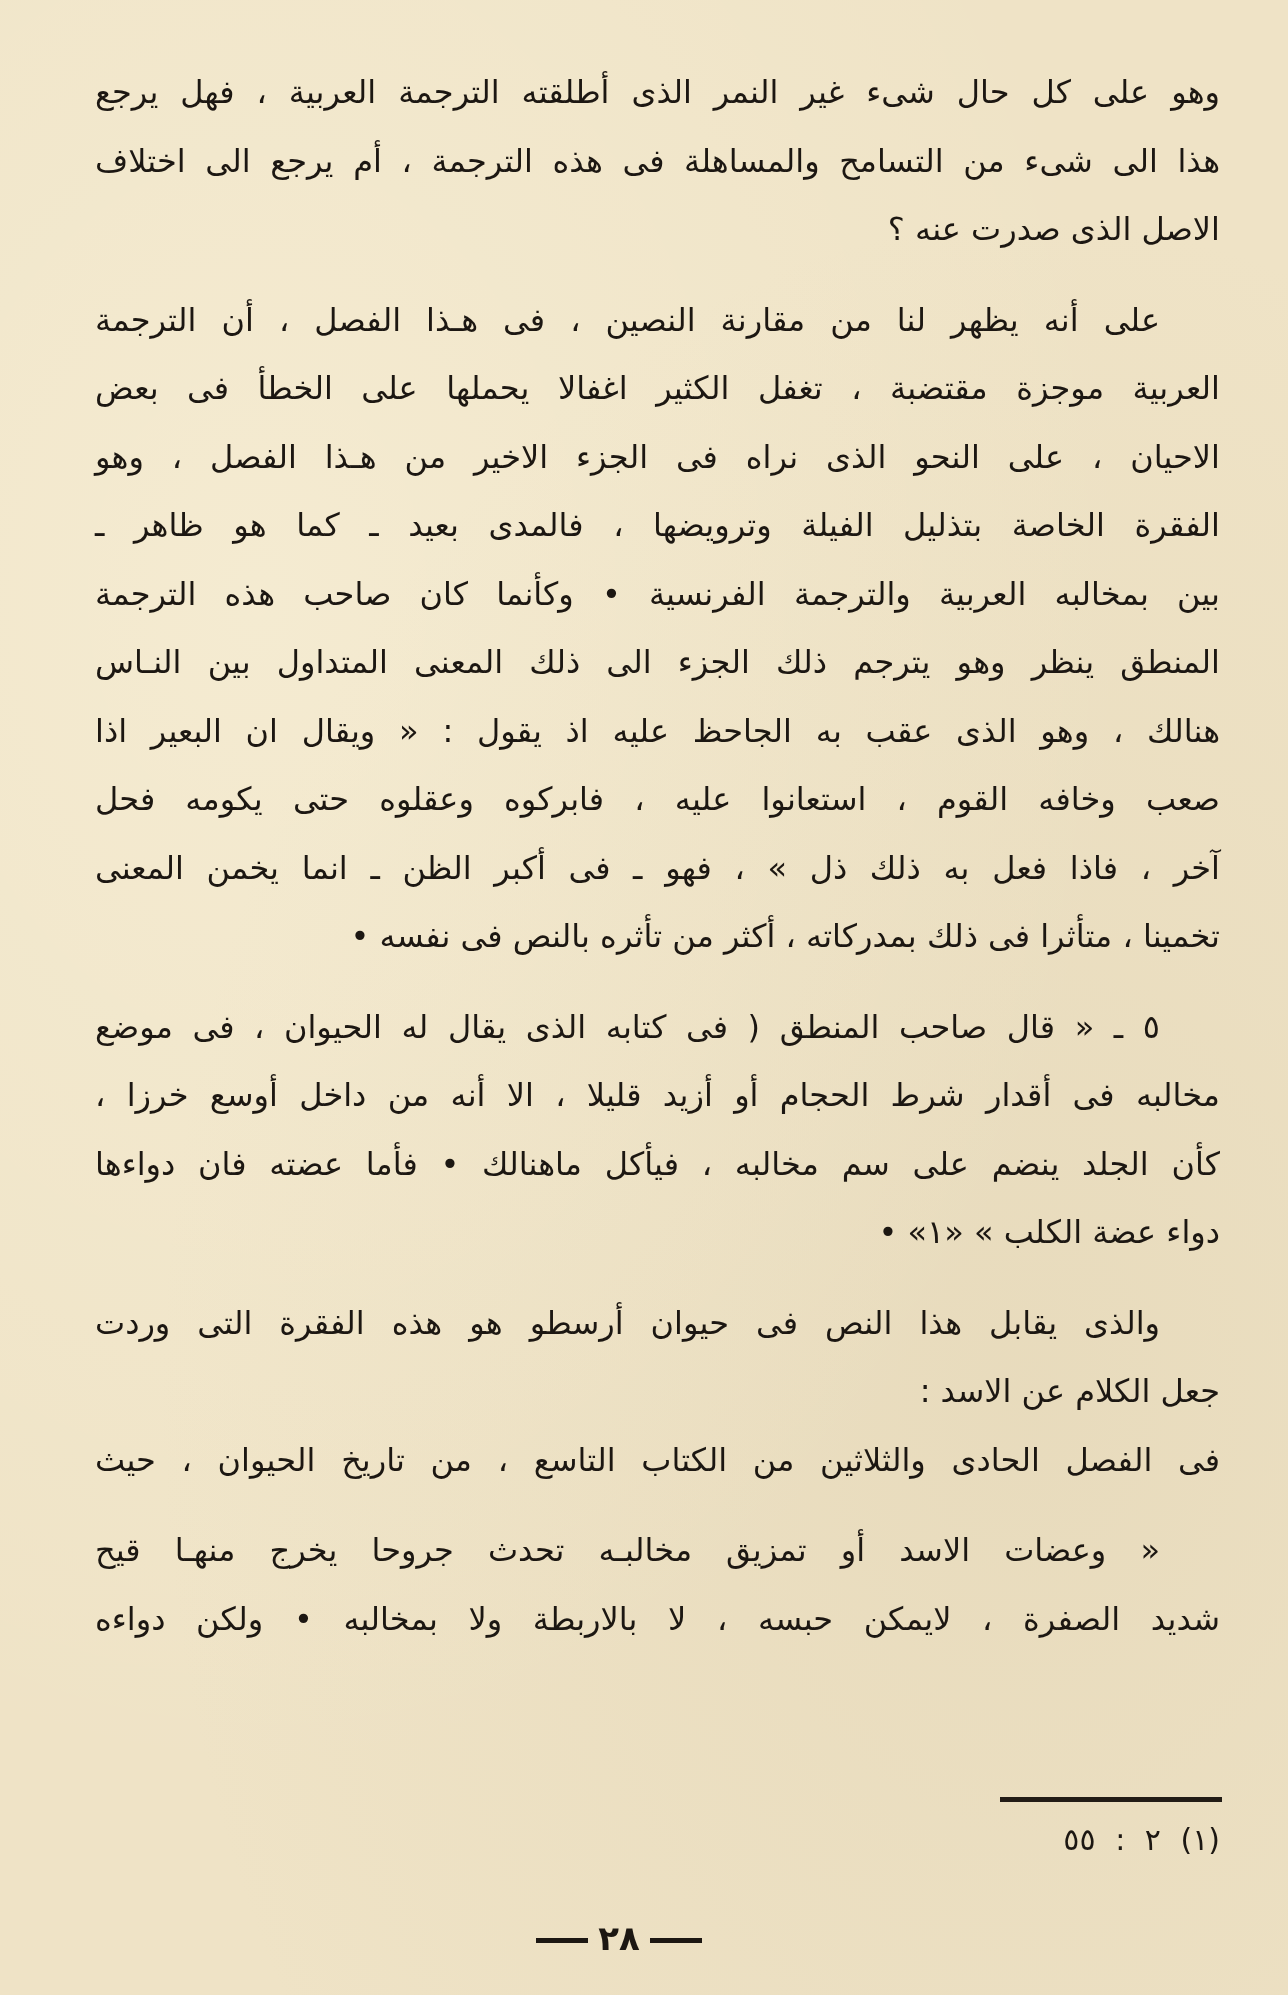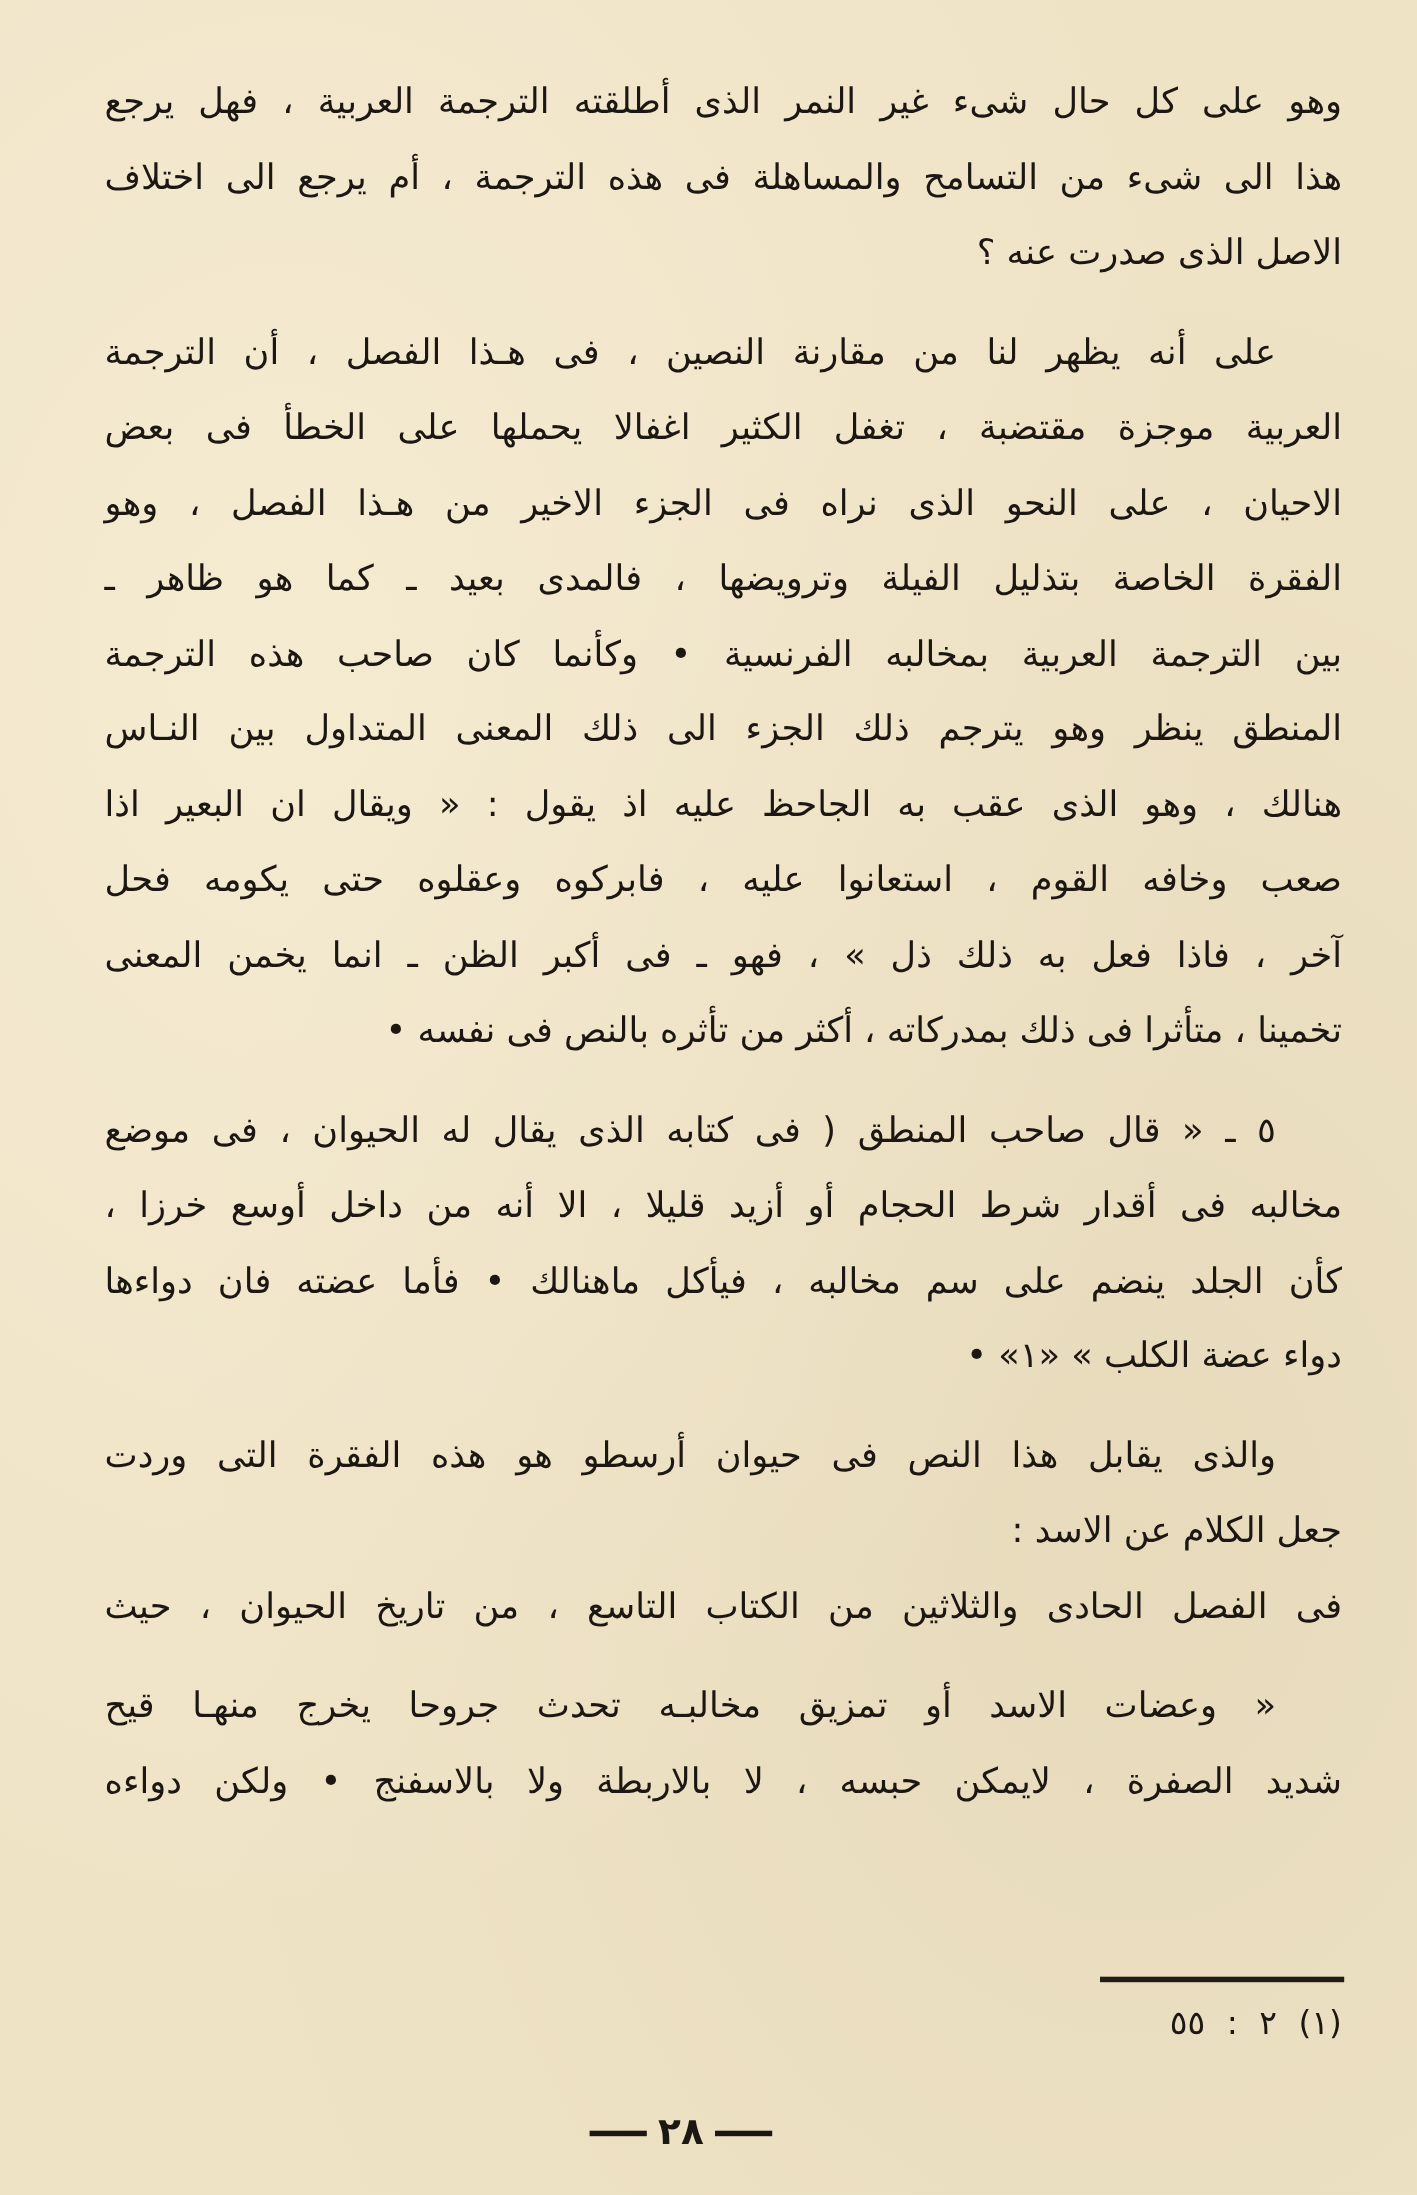--- a/index.html
+++ b/index.html
@@ -50,21 +50,21 @@
     <span class="line">وهو على كل حال شىء غير النمر الذى أطلقته الترجمة العربية ، فهل يرجع</span>
     <span class="line">هذا الى شىء من التسامح والمساهلة فى هذه الترجمة ، أم يرجع الى اختلاف</span>
     <span class="line last">الاصل الذى صدرت عنه ؟</span>
   </div>
 
   <div class="para">
     <span class="line indent">على أنه يظهر لنا من مقارنة النصين ، فى هـذا الفصل ، أن الترجمة</span>
     <span class="line">العربية موجزة مقتضبة ، تغفل الكثير اغفالا يحملها على الخطأ فى بعض</span>
     <span class="line">الاحيان ، على النحو الذى نراه فى الجزء الاخير من هـذا الفصل ، وهو</span>
     <span class="line">الفقرة الخاصة بتذليل الفيلة وترويضها ، فالمدى بعيد ـ كما هو ظاهر ـ</span>
-    <span class="line">بين الترجمة العربية بمخالبه الفرنسية • وكأنما كان صاحب هذه الترجمة</span>
+    <span class="line">بين بمخالبه العربية والترجمة الفرنسية • وكأنما كان صاحب هذه الترجمة</span>
     <span class="line">المنطق ينظر وهو يترجم ذلك الجزء الى ذلك المعنى المتداول بين النـاس</span>
     <span class="line">هنالك ، وهو الذى عقب به الجاحظ عليه اذ يقول : « ويقال ان البعير اذا</span>
     <span class="line">صعب وخافه القوم ، استعانوا عليه ، فابركوه وعقلوه حتى يكومه فحل</span>
     <span class="line">آخر ، فاذا فعل به ذلك ذل » ، فهو ـ فى أكبر الظن ـ انما يخمن المعنى</span>
     <span class="line last">تخمينا ، متأثرا فى ذلك بمدركاته ، أكثر من تأثره بالنص فى نفسه •</span>
   </div>
 
   <div class="para">
     <span class="line indent">٥ ـ « قال صاحب المنطق ( فى كتابه الذى يقال له الحيوان ، فى موضع</span>
     <span class="line">مخالبه فى أقدار شرط الحجام أو أزيد قليلا ، الا أنه من داخل أوسع خرزا ،</span>
@@ -73,21 +73,21 @@
   </div>
 
   <div class="para">
     <span class="line indent">والذى يقابل هذا النص فى حيوان أرسطو هو هذه الفقرة التى وردت</span>
     <span class="line last">جعل الكلام عن الاسد :</span>
     <span class="line">فى الفصل الحادى والثلاثين من الكتاب التاسع ، من تاريخ الحيوان ، حيث</span>
   </div>
 
   <div class="para">
     <span class="line indent">« وعضات الاسد أو تمزيق مخالبـه تحدث جروحا يخرج منهـا قيح</span>
-    <span class="line">شديد الصفرة ، لايمكن حبسه ، لا بالاربطة ولا بالاسفنج • ولكن دواءه</span>
+    <span class="line">شديد الصفرة ، لايمكن حبسه ، لا بالاربطة ولا بمخالبه • ولكن دواءه</span>
   </div>
 </div>
 
 <div class="footnote-rule"></div>
 <div class="footnote">(١)   ٢ : ٥٥</div>
 
 <div class="page-number">
   <span class="dash"></span><span>٢٨</span><span class="dash"></span>
 </div>
 

